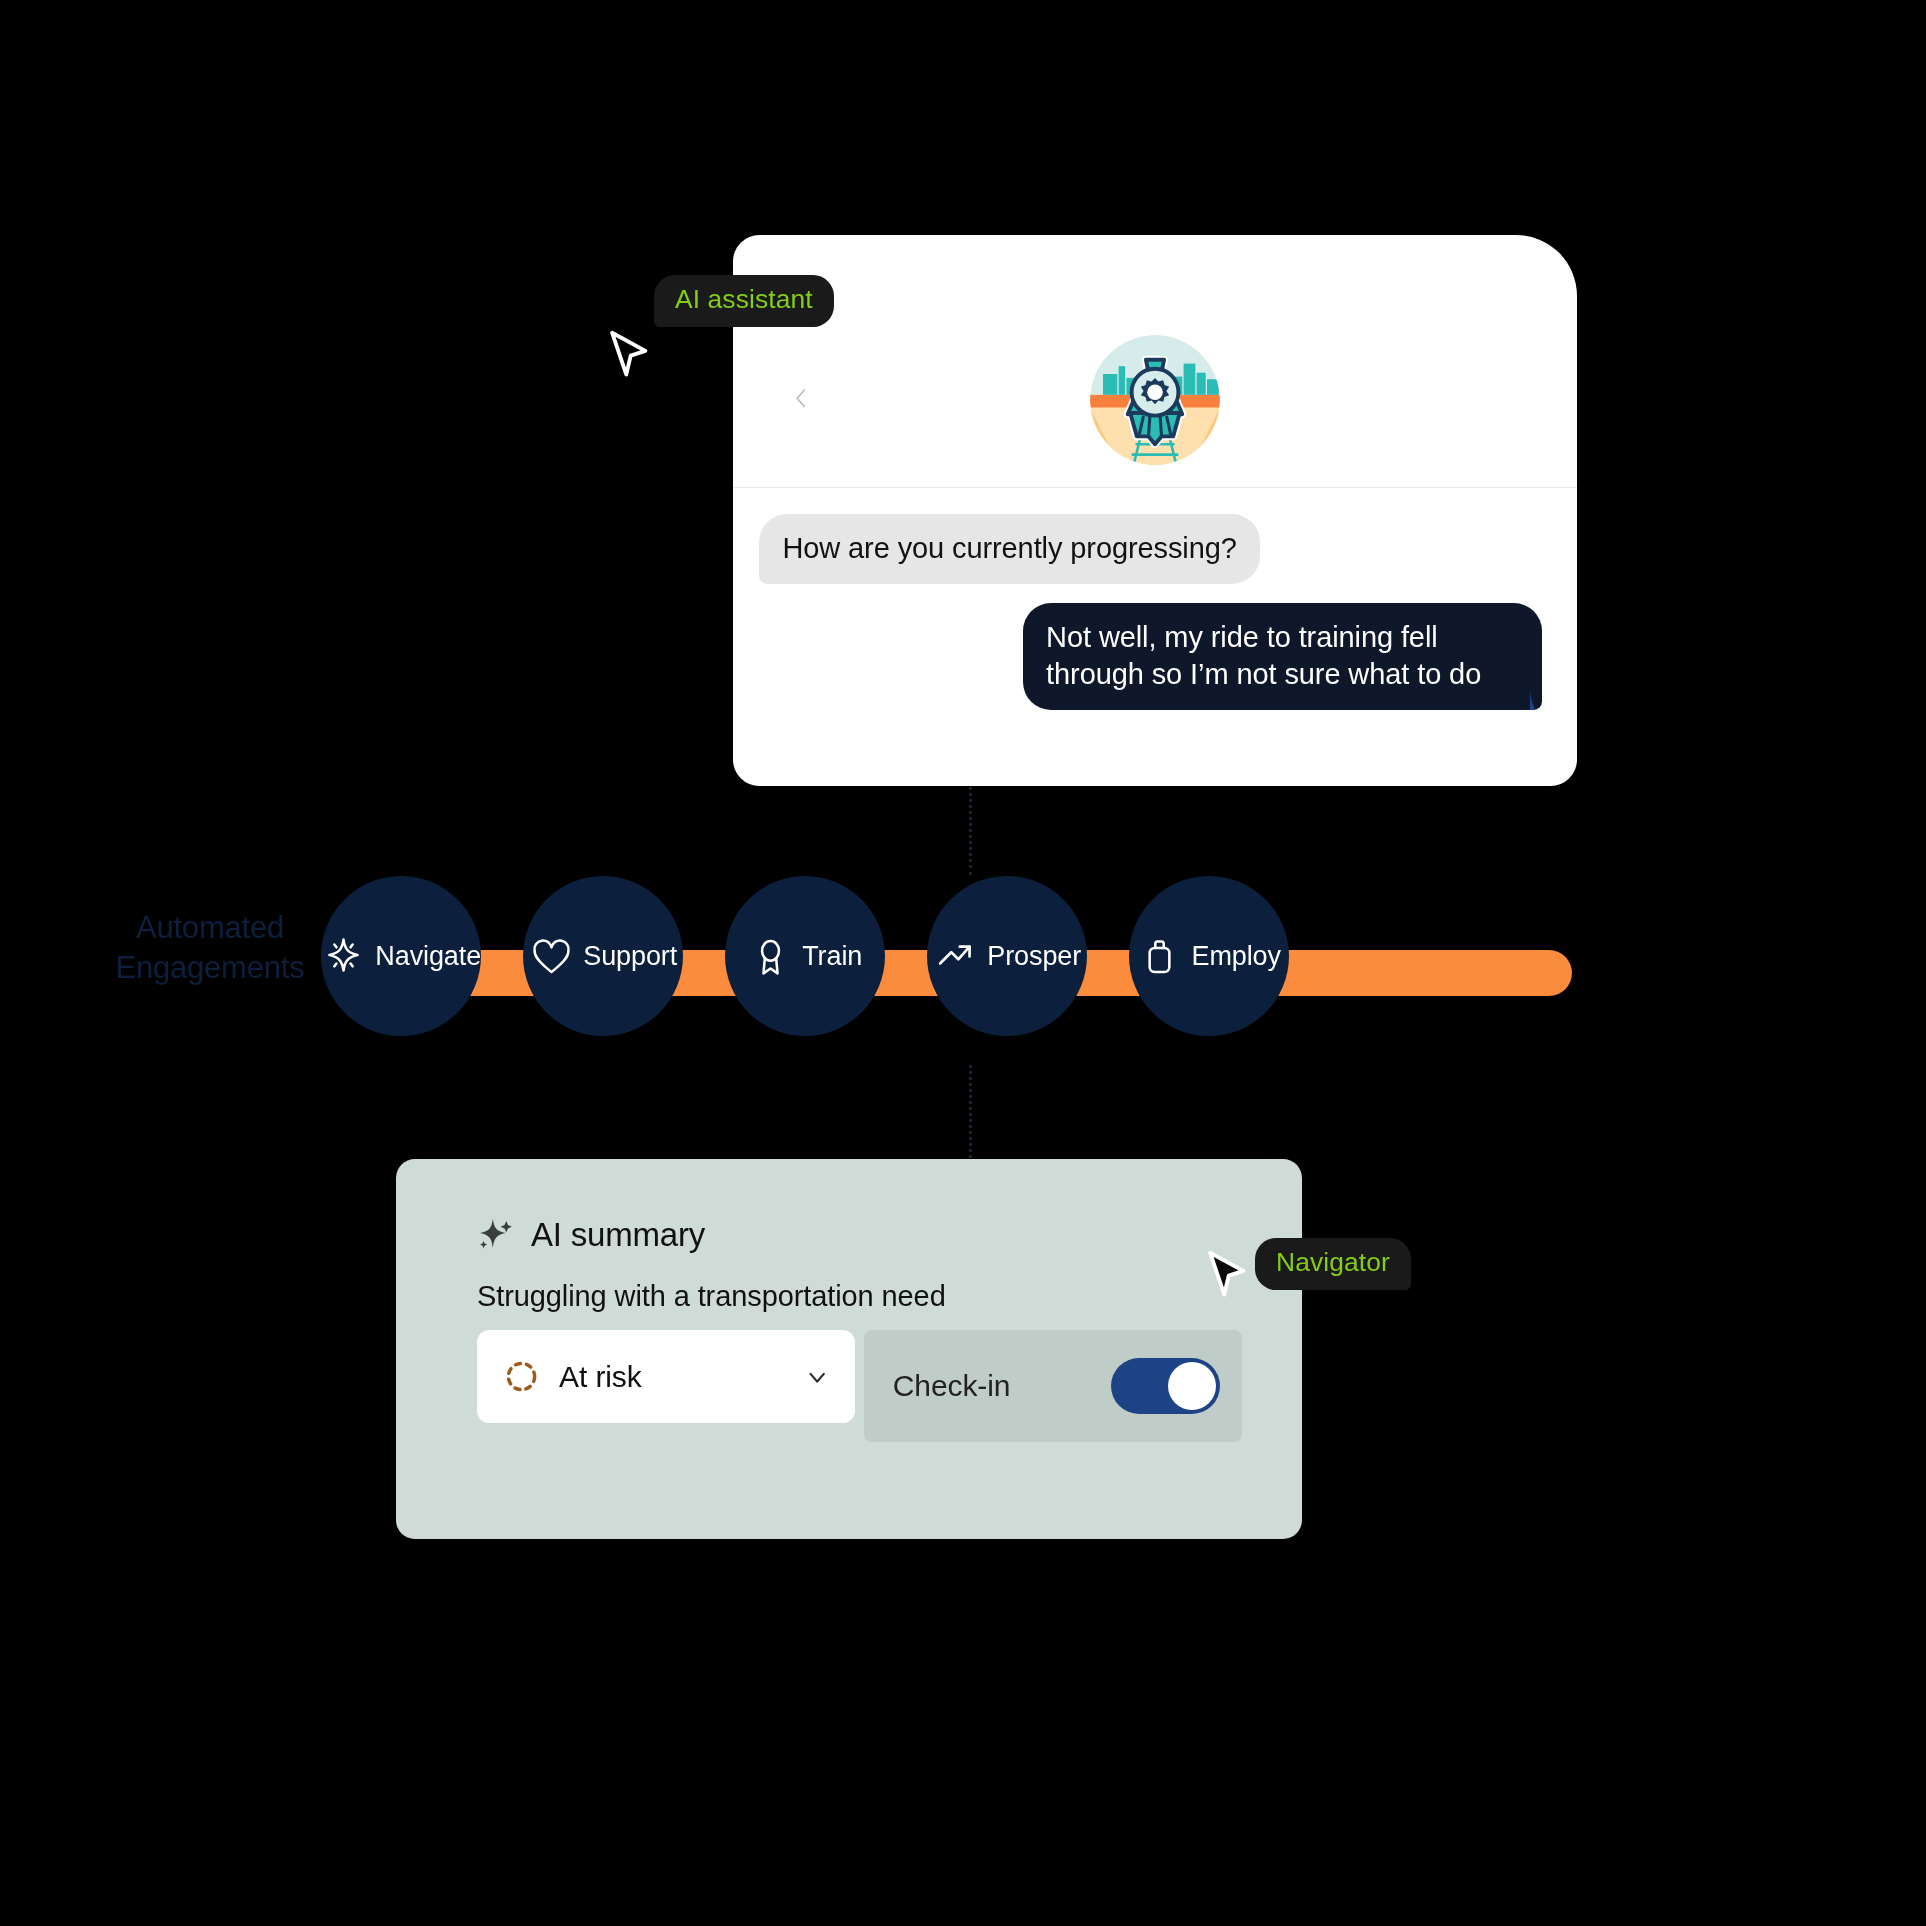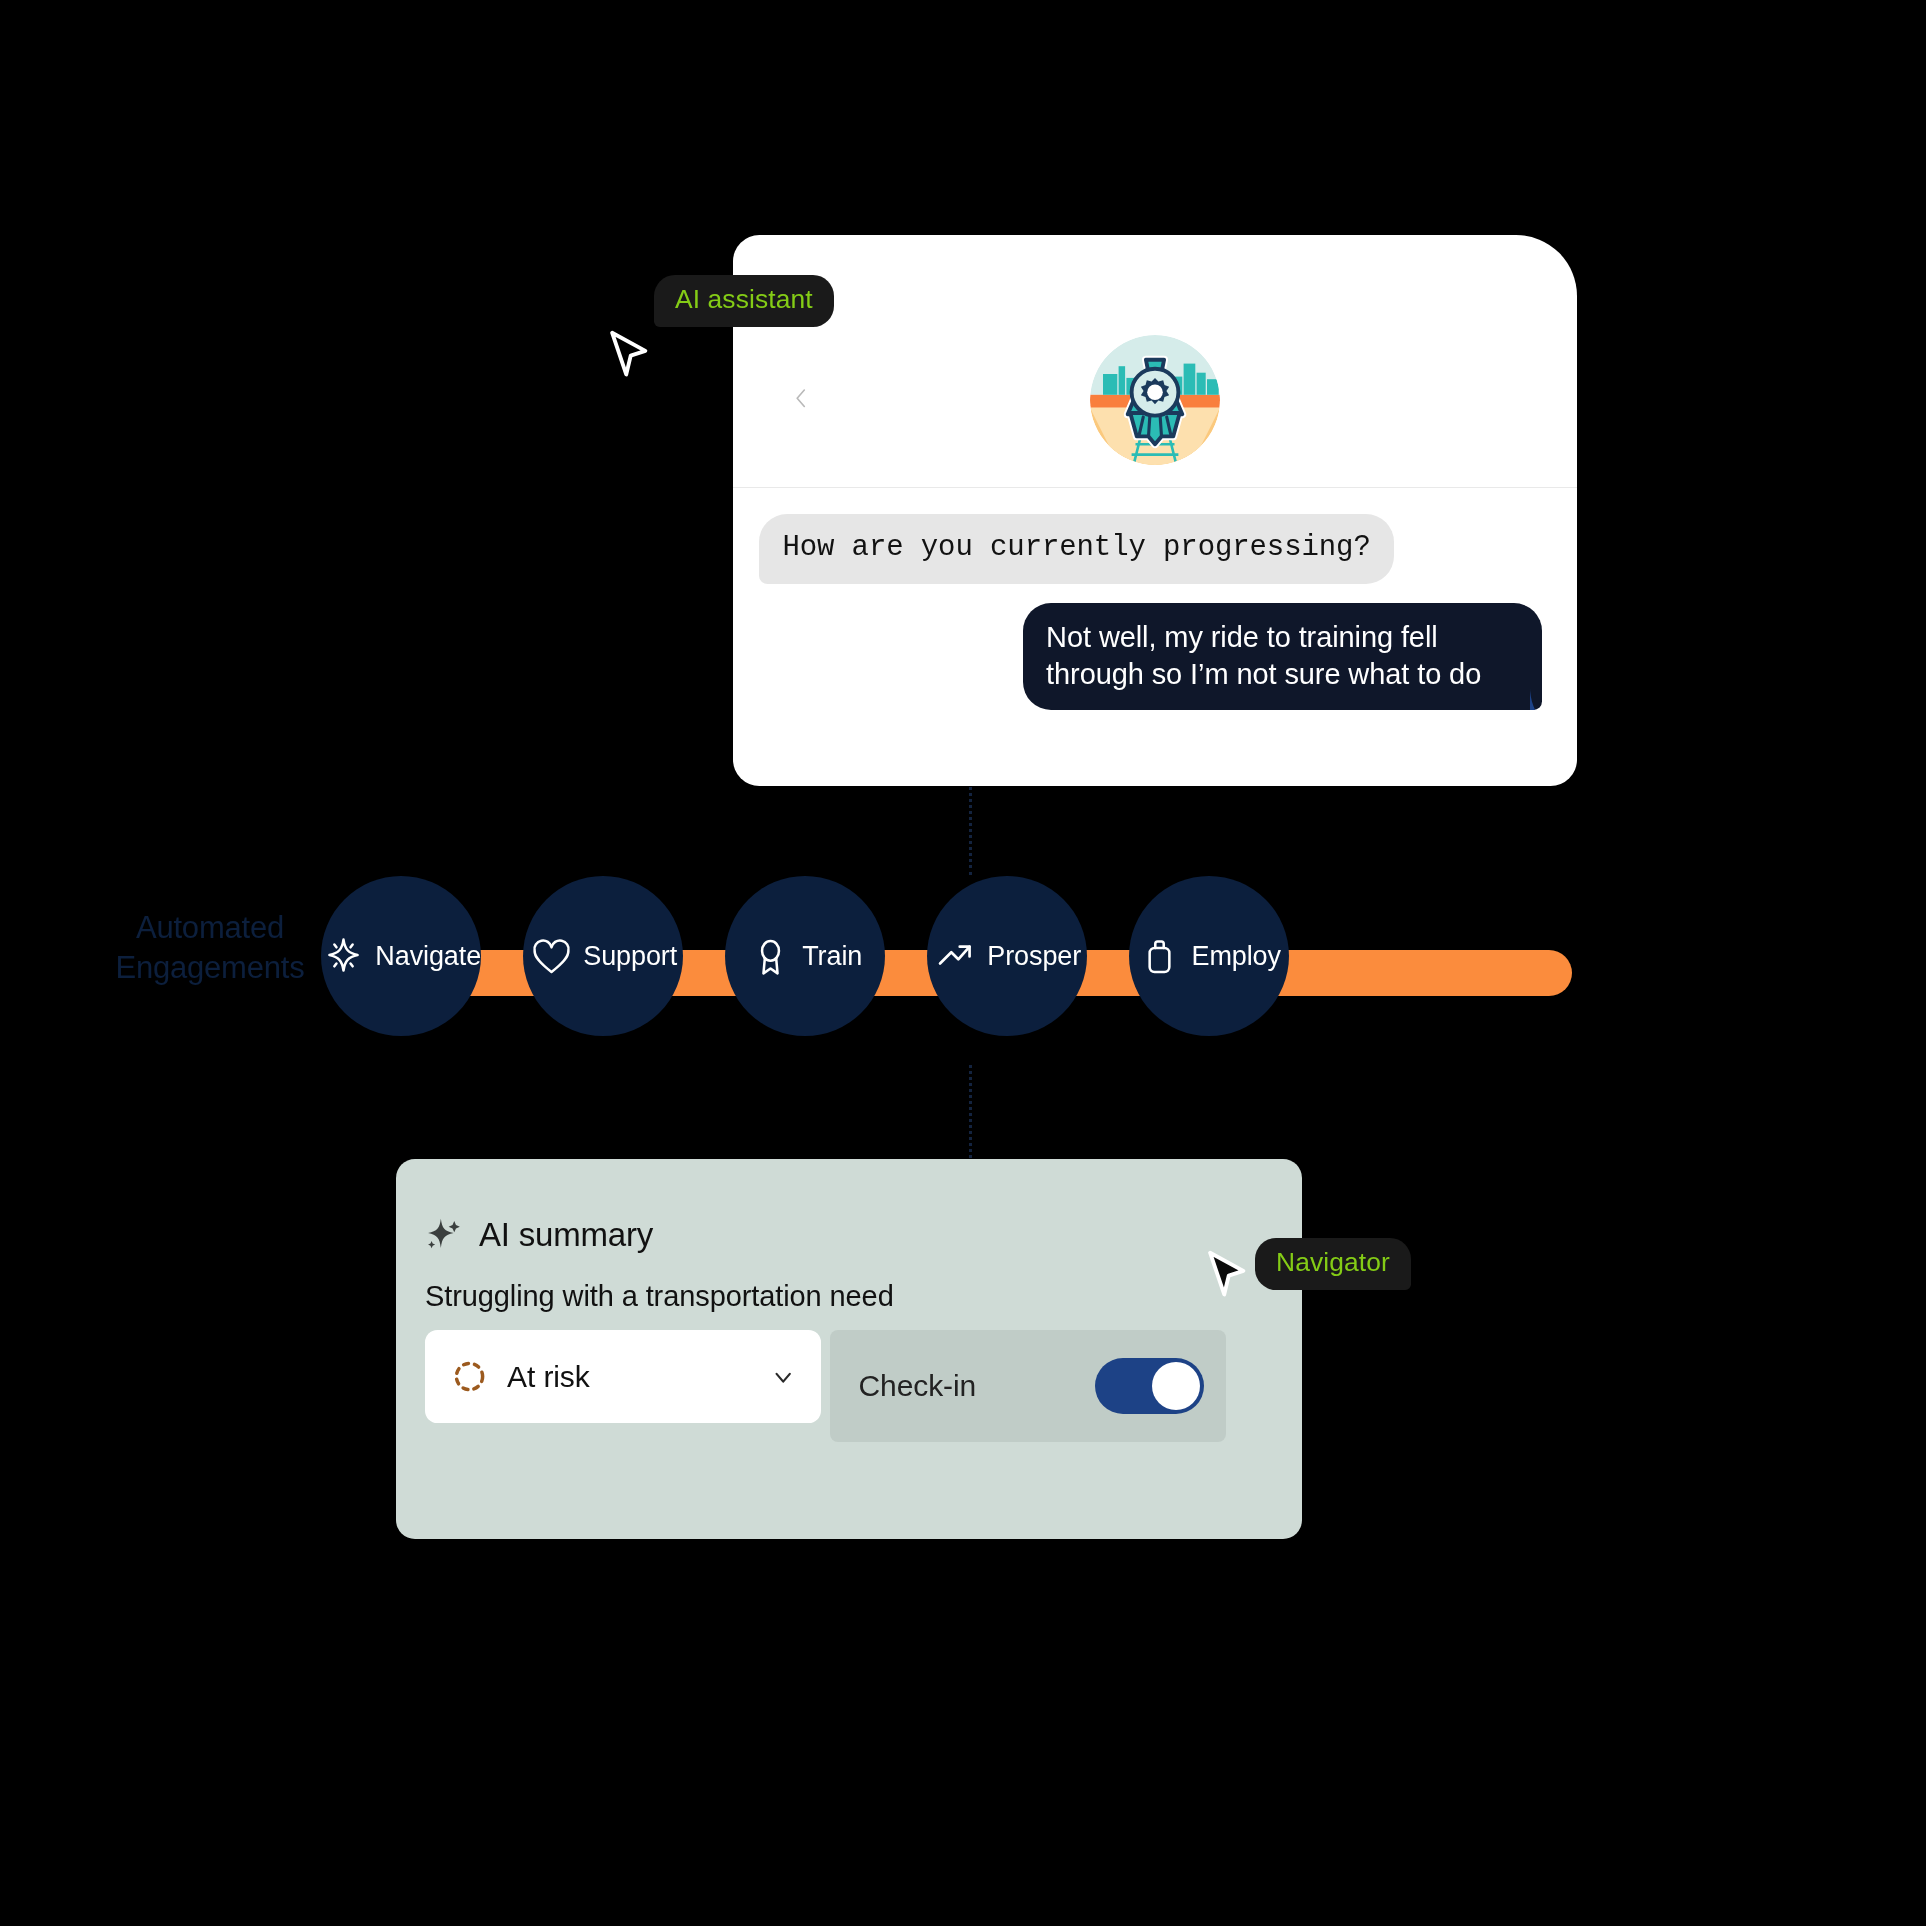--- a/index.html
+++ b/index.html
@@ -67,21 +67,21 @@
   .bubble-out {
     background: #0f172a;
     color: #ffffff;
     border-bottom-right-radius: 8.5px;
   }
   .bubble-out::after {
     content:""; position:absolute; right:-12.3px; bottom:0;
     width:24.5px; height:24.5px; background:#1d4286;
     clip-path: path('M0,52 L0,0 C0,30 20,52 52,52 Z');
   }
-  .row-in { text-align: left; font-family: Liberation Mono, monospace; }
+  .row-in { text-align: left; }
   .row-out { text-align: right; margin-top: 19px; padding-right: 8.5px;}
 
   
   .pill {
     position: absolute;
     background: #1a1a1a;
     color: #84cc16;
     font-size: 26.4px;
     letter-spacing: 0.1px;
     padding: 9.4px 21px 11.3px 21px;
@@ -138,21 +138,21 @@
     letter-spacing: -0.1px;
   }
 
   
   .summary-card {
     position: absolute;
     left: 396px; top: 1159px;
     width: 906px; height: 380px;
     background: #cfdbd6;
     border-radius: 19px;
-    padding: 56px 60px 0 29px;
+    padding: 56px 60px 0 81px;
   }
   .summary-head {
     display: flex; align-items: center; gap: 15px;
   }
   .sparkle-icon { width: 39px; height: 39px; flex: none; }
   .summary-title {
     font-size: 33px; color: #111111; letter-spacing: -0.2px;
   }
   .summary-text {
     margin-top: 26.4px;

